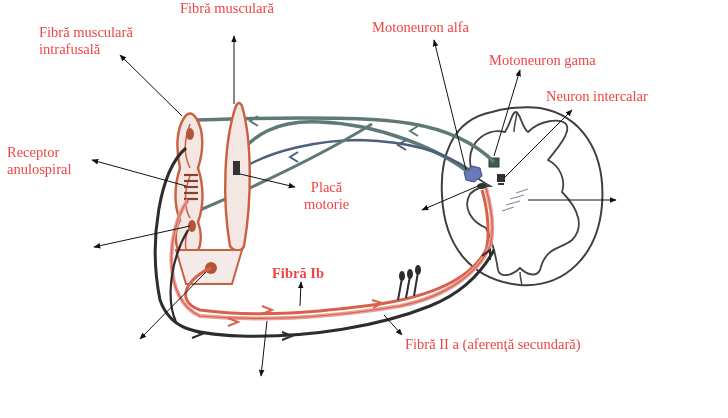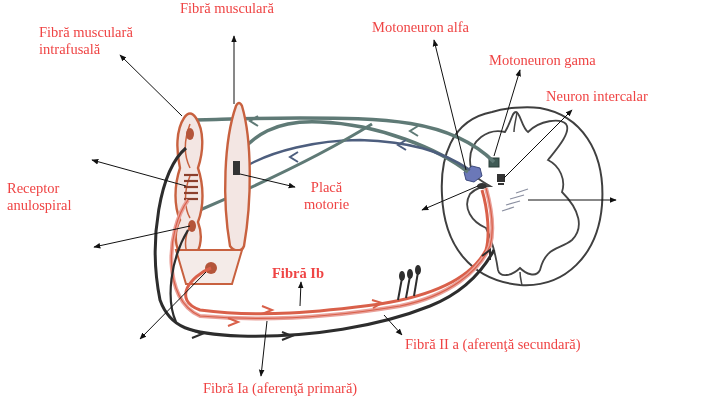--- a/index.html
+++ b/index.html
@@ -151,29 +151,28 @@
   </div>
 
   <div class="lbl c" style="left:180px; top:0px;">
     <div>Fibră musculară</div>
   </div>
 
   <div class="lbl" style="left:372px; top:19px;">Motoneuron alfa</div>
   <div class="lbl" style="left:489px; top:52px;">Motoneuron gama</div>
   <div class="lbl" style="left:546px; top:88px;">Neuron intercalar</div>
 
-  <div class="lbl" style="left:7px; top:144px;margin-top:36px;">
+  <div class="lbl" style="left:7px; top:144px;">
     <div>Receptor</div>
     <div>anulospiral</div>
   </div>
 
   <div class="lbl c" style="left:297px; top:179px;margin-left:7px;">
     <div>Placă</div>
     <div>motorie</div>
   </div>
 
 
 
   <div class="lbl" style="left:272px; top:265px;font-weight:bold;">Fibră Ib</div>
   <div class="lbl" style="left:405px; top:336px;">Fibră II a (aferenţă secundară)</div>
-  <div class="lbl" style="left:203px; top:380px;">Fibră Ia (aferenţă primară)</div>
 
 </div>
 
 </body></html>

